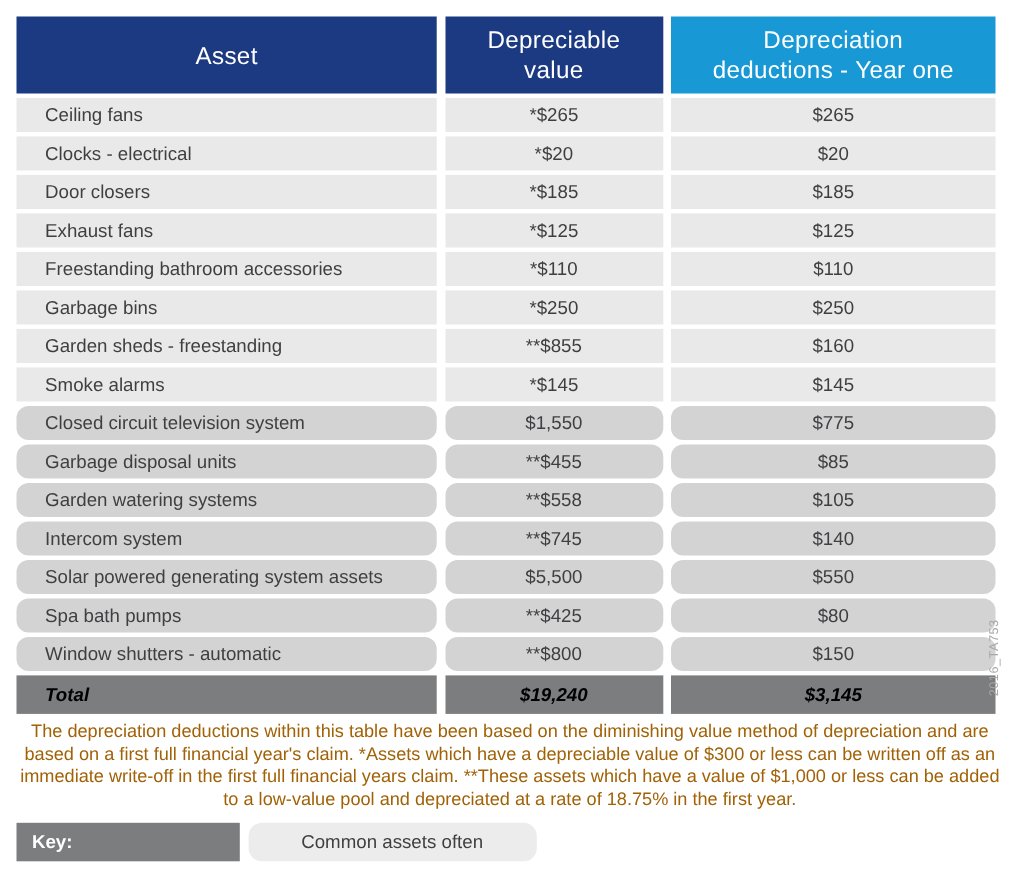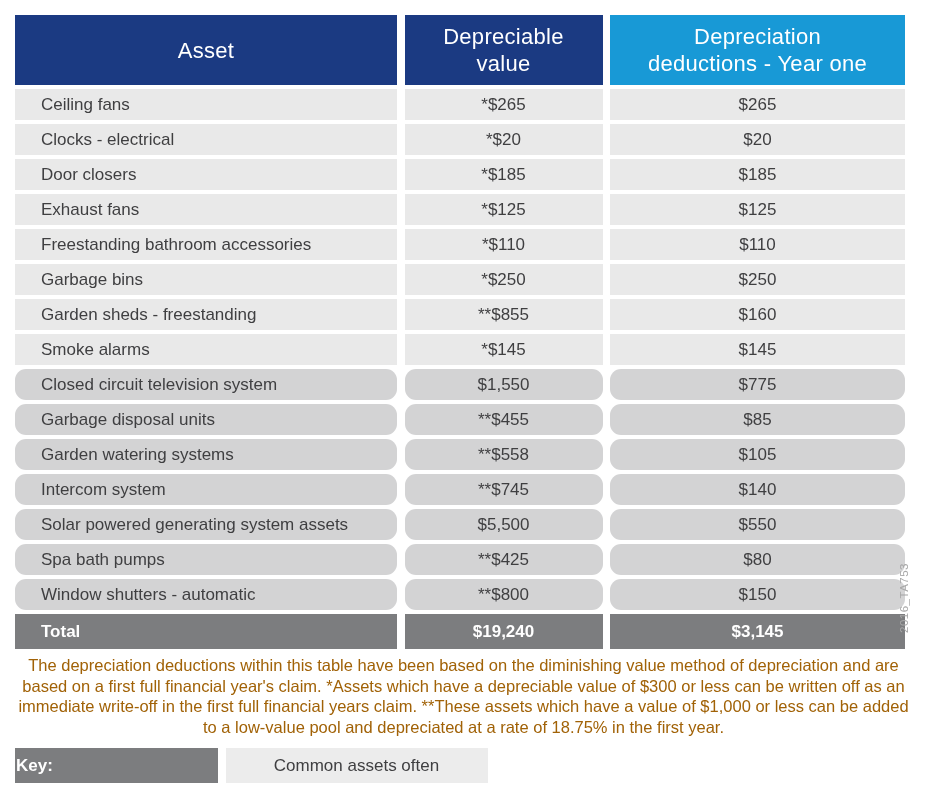--- a/index.html
+++ b/index.html
@@ -37,38 +37,38 @@
   }
   .cell.name { justify-content:flex-start; padding-left:26px; }
   .hdr {
     flex-direction:column; line-height:27px;
     color:#ffffff; font-size:22px; letter-spacing:0.3px;
   }
   .hdr.navy { background:var(--navy); }
   .hdr.blue { background:var(--blue); }
   .r-light > .cell { background:var(--rowLight); }
   .r-dark  > .cell { background:var(--rowDark);border-radius:11px; }
-  .r-total > .cell { background:var(--totalGray); color:#ffffff; font-weight:bold; }
+  .r-total > .cell { background:var(--totalGray); color:#000000; font-weight:bold;font-style:italic; }
   .footnote {
     position:absolute; left:17px; top:655px; width:893px;
     font-size:16.5px; line-height:20.5px; color:#a16207;text-align:center;
   }
   .key-row {
     position:absolute; left:15px; top:748px; width:893px; height:35px;
     display:grid; grid-template-columns:203px 262px 411px; column-gap:7.5px;
   }
   .key-cell {
     display:flex; align-items:center; justify-content:center;
     font-size:17px; color:var(--textDark);
   }
   .key-label {
     background:var(--totalGray); color:#ffffff; font-weight:bold;
-    justify-content:flex-start; padding-left:1px;
+    justify-content:flex-start; padding-left:14px;
   }
-  .key-common { background:var(--keyLight); }
+  .key-common { background:var(--keyLight);border-radius:12px; }
   .key-obscure { background:var(--keyMedium); }
   .watermark {
     position:absolute; left:898px; top:563px;
     writing-mode:vertical-rl; transform:rotate(180deg);
     font-size:11.5px; letter-spacing:0.5px; color:var(--watermark);
   }
 </style>
 </head>
 <body>
 

